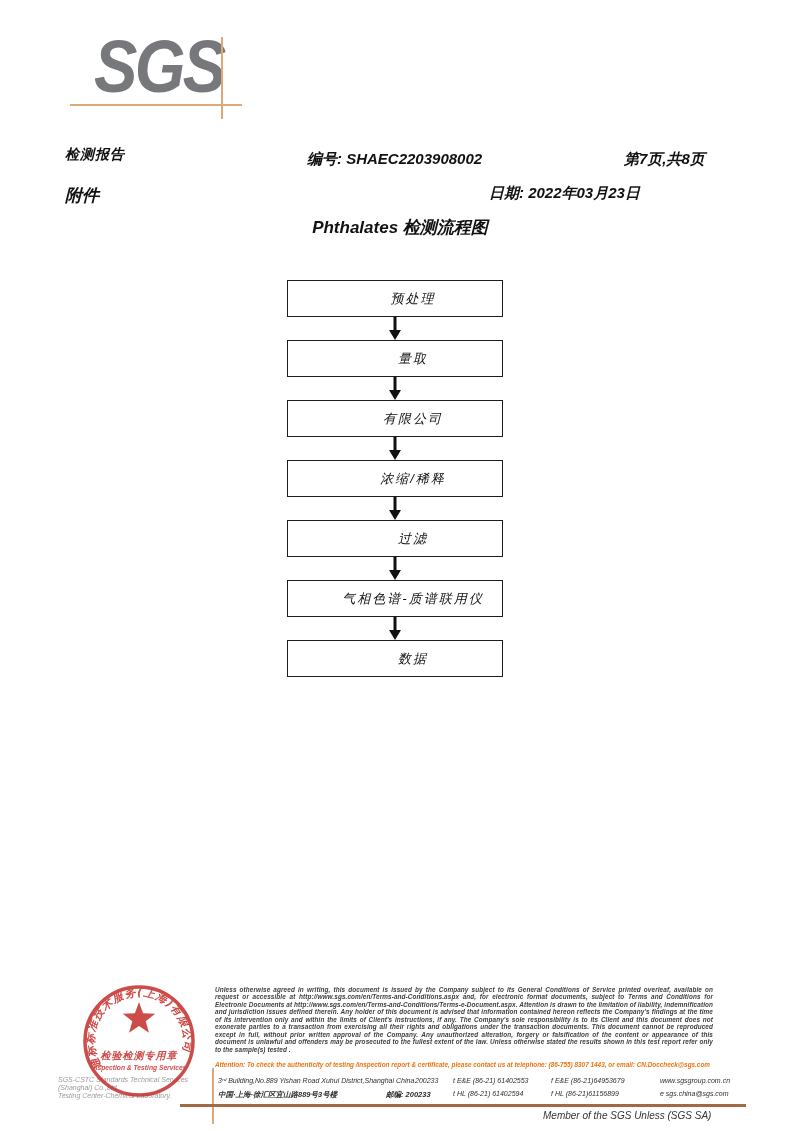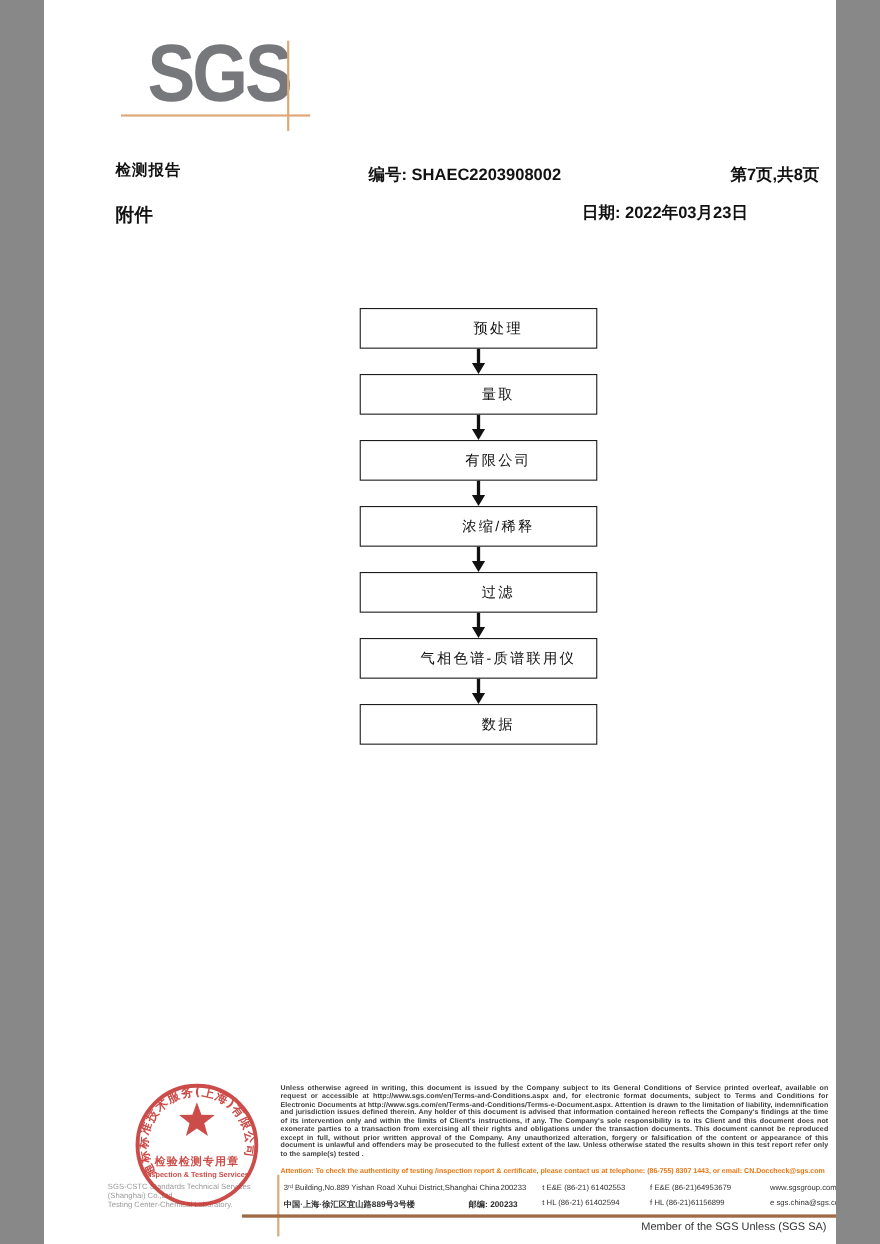--- a/index.html
+++ b/index.html
@@ -1,34 +1,34 @@
 <!DOCTYPE html>
 <html><head>
 <meta charset="utf-8">
 <style>
   html,body{margin:0;padding:0;background:#888;}
   .page{
-    position:relative; width:720px; height:1131px; background:#fff;
+    position:relative; width:800px; height:1131px; background:#fff;
     font-family:"Liberation Sans","DejaVu Sans",sans-serif; color:#111;
-    margin:0 auto; overflow:hidden;
+    margin:0 auto; overflow:hidden;font-style:italic;
   }
   
   .logo-text{
     position:absolute; left:94px; top:30px; font-size:74px; font-weight:bold;
     color:#77787b; letter-spacing:-3px; transform:scaleX(.88); transform-origin:left top;
     line-height:1; font-family:"Liberation Sans",sans-serif;
   }
   .logo-hline{position:absolute; left:70px; top:104px; width:172px; height:2px; background:#dfa878;}
   .logo-vline{position:absolute; left:221px; top:37px; width:2px; height:82px; background:#dfa878;}
   
   .report-title{position:absolute; left:65px; top:146px; font-size:14px; font-weight:bold;
     font-family:"Liberation Serif","DejaVu Serif",serif; letter-spacing:1px;}
   .hdr{position:absolute; top:150px; font-size:15px; font-weight:600;
     font-family:"Liberation Sans","DejaVu Sans",sans-serif;}
-  .hdr-no{left:285px;padding-left:10px;} .hdr-date{left:489px;margin-top:34px;} .hdr-page{left:624px;}
+  .hdr-no{left:297px;padding-left:10px;} .hdr-date{left:489px;margin-top:34px;} .hdr-page{left:624px;}
   .attachment{position:absolute; left:65px; top:184px; font-size:17px; font-weight:bold;
     font-family:"Liberation Serif","DejaVu Serif",serif;}
   
   .flow-title{position:absolute; left:0; top:216px; width:800px; text-align:center;
     font-size:17px; font-weight:bold;}
   .flow{position:absolute; left:287px; top:280px; width:216px;}
   .flow-box{position:absolute; left:0; width:216px; height:37px; border:1.5px solid #1c1c1c;
     box-sizing:border-box; display:flex; align-items:center; justify-content:center;
     font-size:13px; letter-spacing:2px; background:#fff;padding-left:36px;}
   .flow-arrow{position:absolute; left:0; width:216px; height:23px;}
@@ -65,20 +65,21 @@
   <div class="logo-text">SGS</div>
   <div class="logo-hline"></div>
   <div class="logo-vline"></div>
 
   <div class="report-title">检测报告</div>
   <div class="hdr hdr-no">编号: SHAEC2203908002</div>
   <div class="hdr hdr-date">日期: 2022年03月23日</div>
   <div class="hdr hdr-page">第7页,共8页</div>
   <div class="attachment">附件</div>
 
+  <div class="flow-title">Phthalates 检测流程图</div>
   <div class="flow">
     <div class="flow-box" style="top:0">预处理</div>
     <div class="flow-arrow" style="top:37px">
         <div class="stem"></div>
         <div class="head"></div>
       </div>
     <div class="flow-box" style="top:60px">量取</div>
     <div class="flow-arrow" style="top:97px">
         <div class="stem"></div>
         <div class="head"></div>

